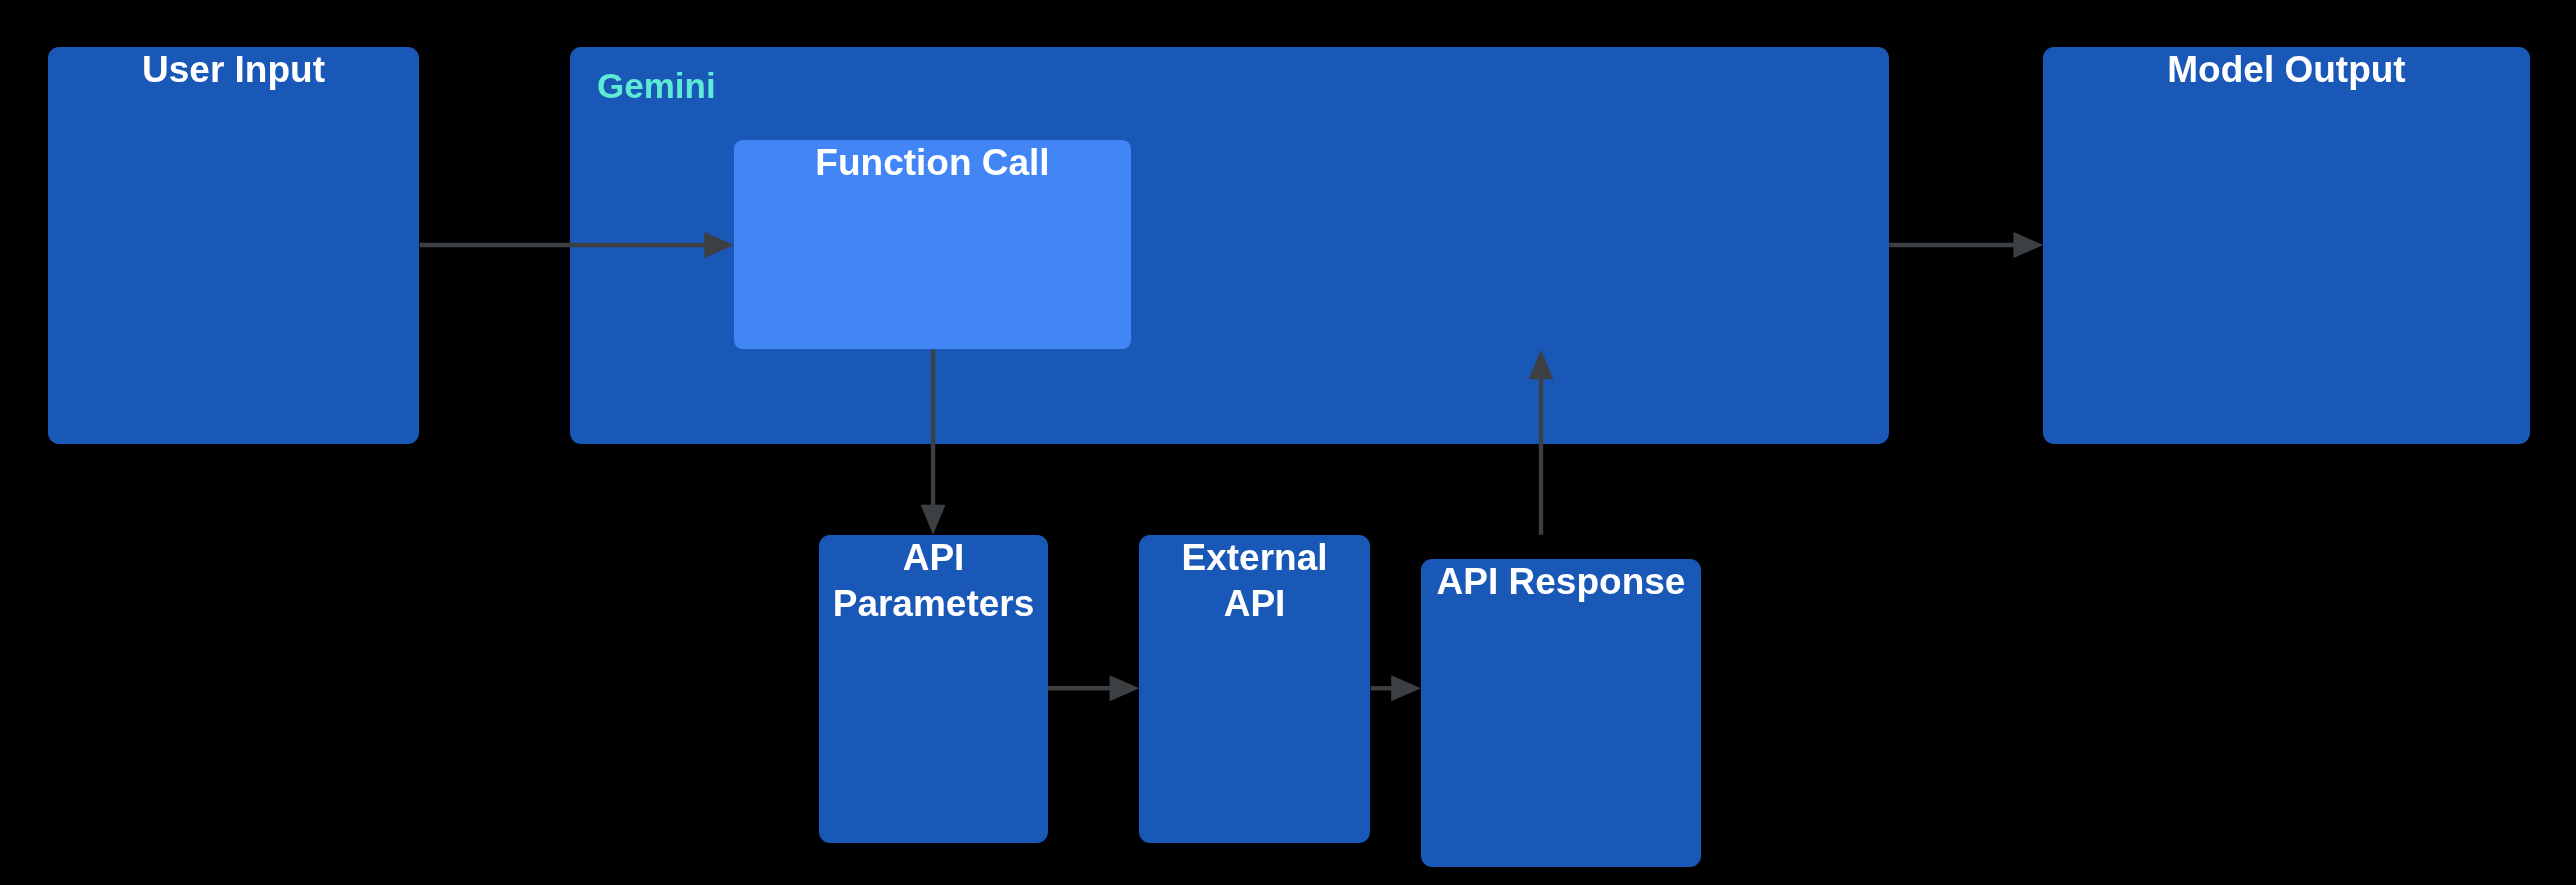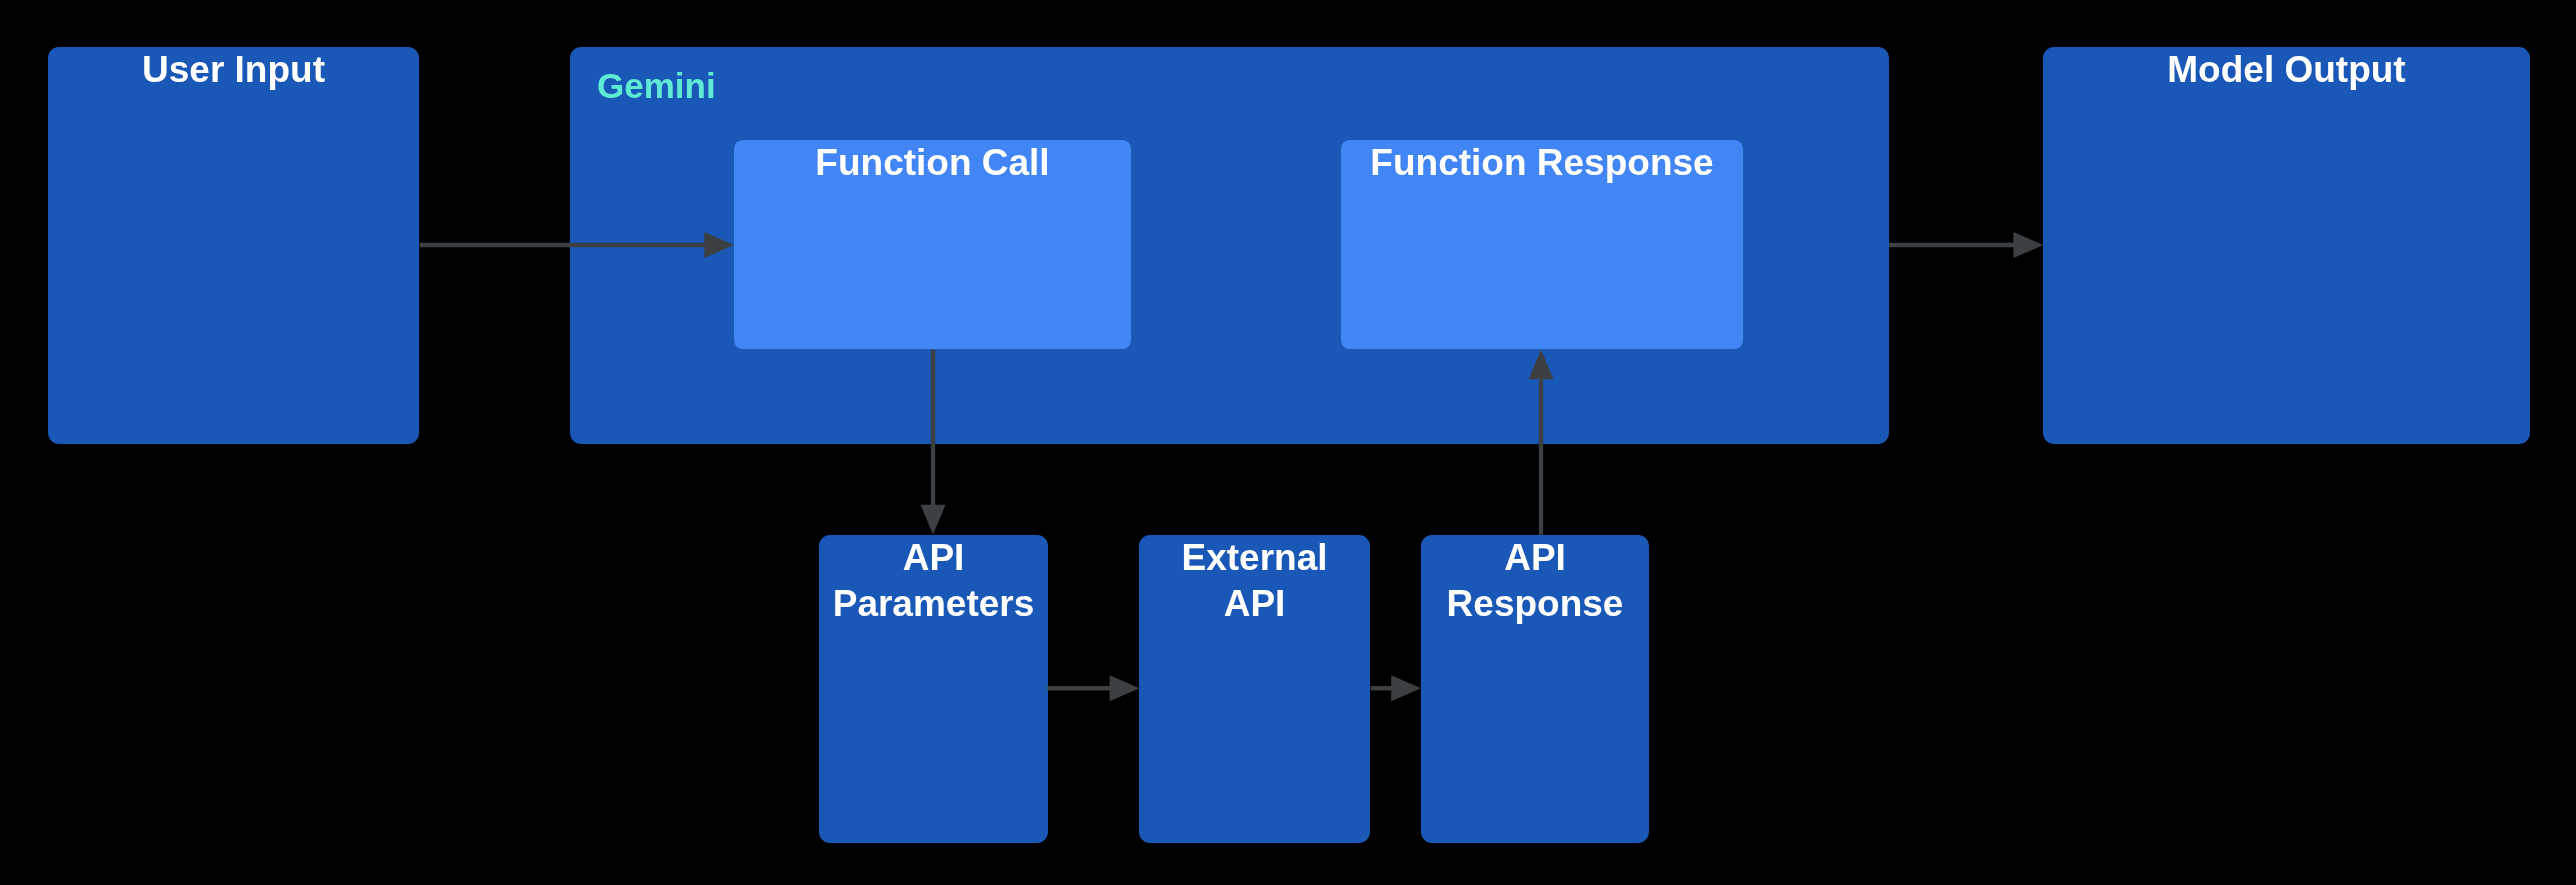--- a/index.html
+++ b/index.html
@@ -47,21 +47,21 @@
   }
 
   
   .n-user-input        { left: 48px;   top: 47px;  width: 371px; height: 397px; }
   .g-gemini            { left: 570px;  top: 47px;  width: 1319px; height: 397px; }
   .n-function-call     { left: 164px;  top: 93px; width: 397px; height: 209px; } 
   .n-function-response { left: 771px; top: 93px; width: 402px; height: 209px; } 
   .n-model-output      { left: 2043px; top: 47px;  width: 487px; height: 397px; }
   .n-api-parameters    { left: 819px; top: 535px; width: 229px; height: 308px; }
   .n-external-api      { left: 1139px; top: 535px; width: 231px; height: 308px; }
-  .n-api-response      { left: 1421px; top: 535px; width: 228px; height: 308px; }
+  .n-api-response      { left: 1421px; top: 559px; width: 280px; height: 308px; }
 
   .arrow-layer {
     position: absolute;
     left: 0; top: 0;
     width: 2576px;
     height: 886px;
     z-index: 10;
     pointer-events: none;
   }
   .arrow-layer line    { stroke: #3c4043; stroke-width: 7px; }
@@ -76,23 +76,20 @@
     <span>User Input</span>
   </div>
 
   <div class="group g-gemini">
     <span class="group-label">Gemini</span>
 
     <div class="node light n-function-call">
       <span>Function Call</span>
     </div>
 
-    <div class="node light n-function-response">
-      <span>Function Response</span>
-    </div>
   </div>
 
   <div class="node dark n-api-parameters">
     <span>API Parameters</span>
   </div>
 
   <div class="node dark n-model-output">
     <span>Model Output</span>
   </div>
 

